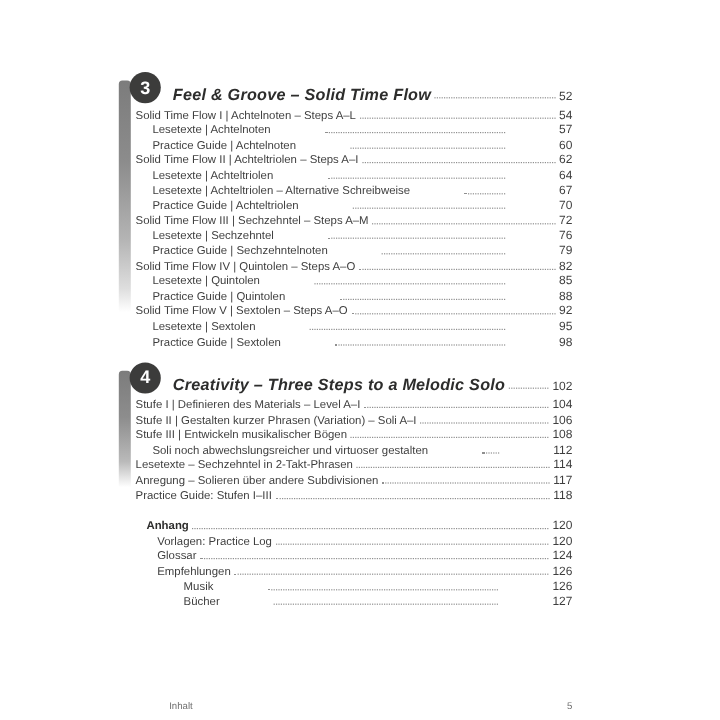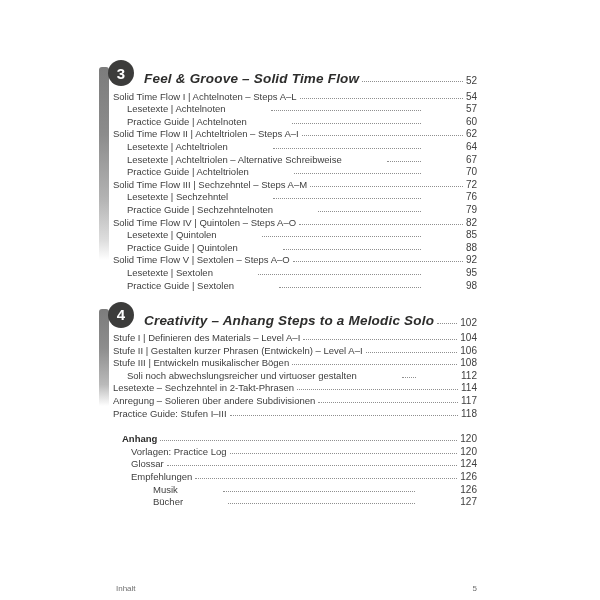--- a/index.html
+++ b/index.html
@@ -26,21 +26,21 @@
   .leader{flex:1;border-bottom:1px dotted #8f8f8f;margin:0 3px 3px 3px;min-width:10px;}
   .header-leader{margin-bottom:4px;}
   .pagenum{font-size:10px;color:#3e3e3e;}
   .level-2{padding-left:14px;gap:42px;}
   .appendix{position:relative;}
   .appendix .entries .level-1{padding-left:18px;}
   .appendix .entries .level-2{padding-left:40px;}
   .appendix-title-row{padding-left:9px;}
   .appendix-title-row .entry-label{font-weight:bold;color:#2d2d2c;}
   .page-footer{
-    position:absolute;left:116px;right:123px;bottom:7px;
+    position:absolute;left:141px;right:123px;bottom:7px;
     display:flex;justify-content:space-between;font-size:8px;color:#6e6e6e;
   }
 </style>
 </head>
 <body>
 
 <div class="page">
   <main class="content">
 
     <section class="toc-section">
@@ -132,32 +132,32 @@
             <span class="leader"></span>
             <span class="pagenum">98</span>
           </div>
         </div>
     </section>
 
     <section class="toc-section">
       <div class="side-bar bar-s4"></div>
       <header class="section-header">
         <span class="badge">4</span>
-        <span class="section-title">Creativity – Anhang Steps to a Melodic Solo</span>
+        <span class="section-title">Creativity – Three Steps to a Melodic Solo</span>
         <span class="leader header-leader"></span>
         <span class="pagenum">102</span>
       </header>
       <div class="entries">
           <div class="entry level-1">
             <span class="entry-label">Stufe I | Definieren des Materials – Level A–I</span>
             <span class="leader"></span>
             <span class="pagenum">104</span>
           </div>
           <div class="entry level-1">
-            <span class="entry-label">Stufe II | Gestalten kurzer Phrasen (Entwickeln) – Level A–I</span>
+            <span class="entry-label">Stufe II | Gestalten kurzer Phrasen (Variation) – Soli A–I</span>
             <span class="leader"></span>
             <span class="pagenum">106</span>
           </div>
           <div class="entry level-1">
             <span class="entry-label">Stufe III | Entwickeln musikalischer Bögen</span>
             <span class="leader"></span>
             <span class="pagenum">108</span>
           </div>
           <div class="entry level-2">
             <span class="entry-label">Soli noch abwechslungsreicher und virtuoser gestalten</span>

